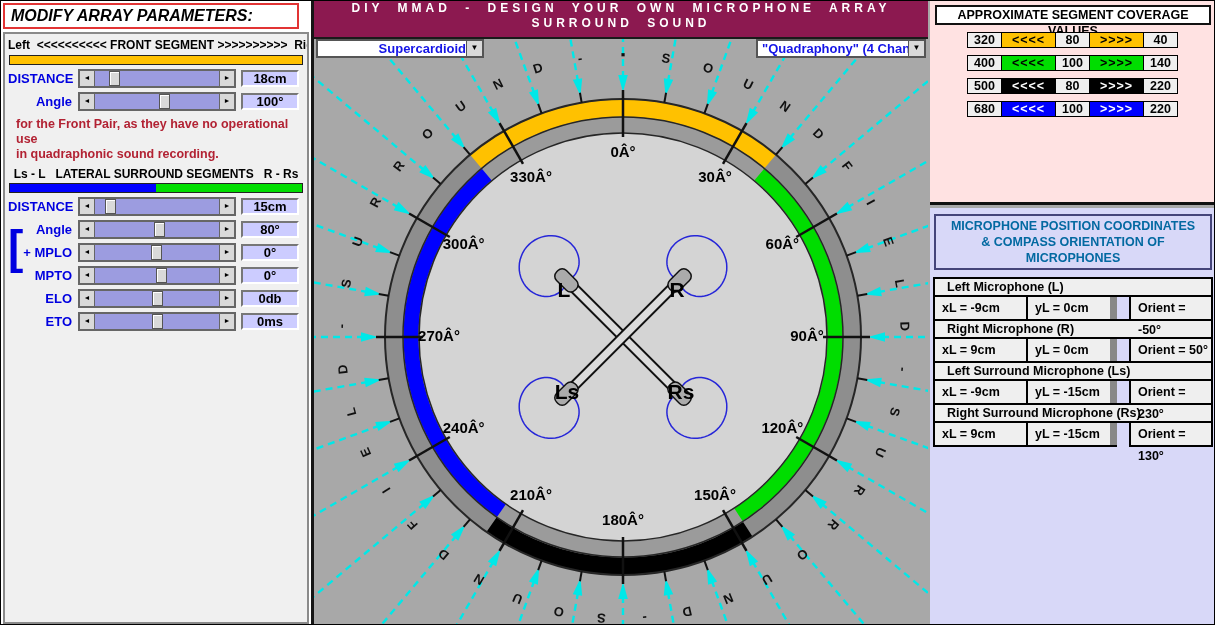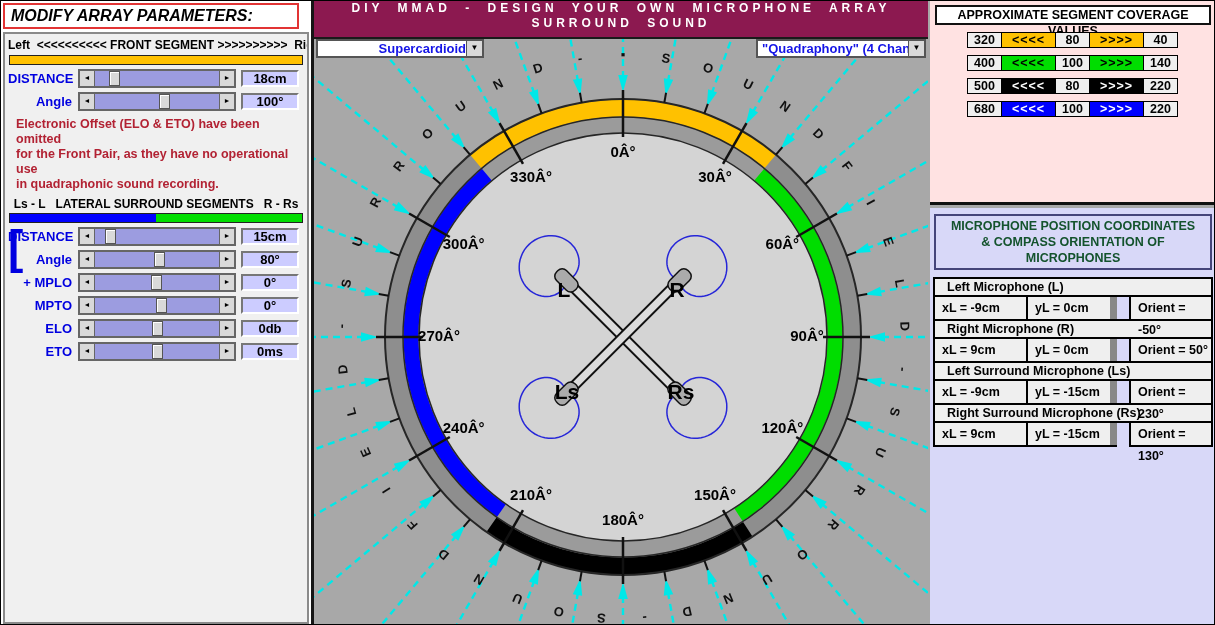--- a/index.html
+++ b/index.html
@@ -60,21 +60,21 @@
   .coverage-panel{position:absolute;top:0;left:0;width:100%;height:204px;background:#FFE2E2;
     border-bottom:3px solid #111;}
   .cov-title{margin:4px 5px 0 5px;height:20px;background:#FFF;border:2px solid #111;
     font-weight:bold;font-size:12.5px;line-height:16px;text-align:center;color:#000;}
   .cov-row{display:flex;justify-content:center;margin-top:7px;}
   .cov-cell{height:16px;line-height:14px;font-weight:bold;font-size:12.5px;text-align:center;
     border:1px solid #000;margin-left:-1px;}
   .cov-num{width:35px;background:#EFEFEF;color:#000;}
   .cov-arrows{width:55px;letter-spacing:1px;}
   .coords-panel{position:absolute;top:207px;left:0;width:100%;height:418px;background:#D8D8F8;}
-  .coords-title{margin:6px 4px 0 4px;border:2px solid #45457A;color:#14532d;font-weight:bold;
+  .coords-title{margin:6px 4px 0 4px;border:2px solid #45457A;color:#0369a1;font-weight:bold;
     font-size:12.5px;text-align:center;line-height:16px;padding:2px 0;}
   #coords-table{margin:9px 3px 0 3px;}
   .mic-name{background:#EFEFEF;border:2px solid #000;font-weight:bold;font-size:12.5px;
     height:20px;line-height:16px;padding-left:12px;margin-top:-2px;color:#000;}
   .mic-vals{display:flex;margin-top:-2px;}
   .mic-cell{background:#EFEFEF;border:2px solid #000;font-weight:bold;font-size:12.5px;
     height:26px;line-height:22px;padding-left:7px;color:#000;}
   .mc1{width:95px;}
   .mc2{width:86px;margin-left:-2px;}
   .mic-gap{width:7px;background:#888;border-top:2px solid #000;border-bottom:2px solid #000;
@@ -109,21 +109,20 @@
               <div class="sbtn l">◄</div>
               <div class="strack">
                 <div class="sthumb" style="left: calc(56% - 5px);"></div>
               </div>
               <div class="sbtn r">►</div>
             </div>
             <div class="svalue">100°</div>
           </div>
         </div>
       <div class="note" id="note-lines">
-          <div>Electronic Offset (ELO &amp; ETO) have been omitted</div>
           <div>for the Front Pair, as they have no operational use</div>
           <div>in quadraphonic sound recording.</div>
         </div>
       <div class="seg-header">Ls - L   LATERAL SURROUND SEGMENTS   R - Rs</div>
       <div class="lateral-bar">
         <div class="half" id="lat-bar-left" style="background: rgb(0, 0, 255);"></div>
         <div class="half" id="lat-bar-right" style="background: rgb(0, 221, 0);"></div>
       </div>
       <div id="lateral-sliders">
           <div class="srow">

